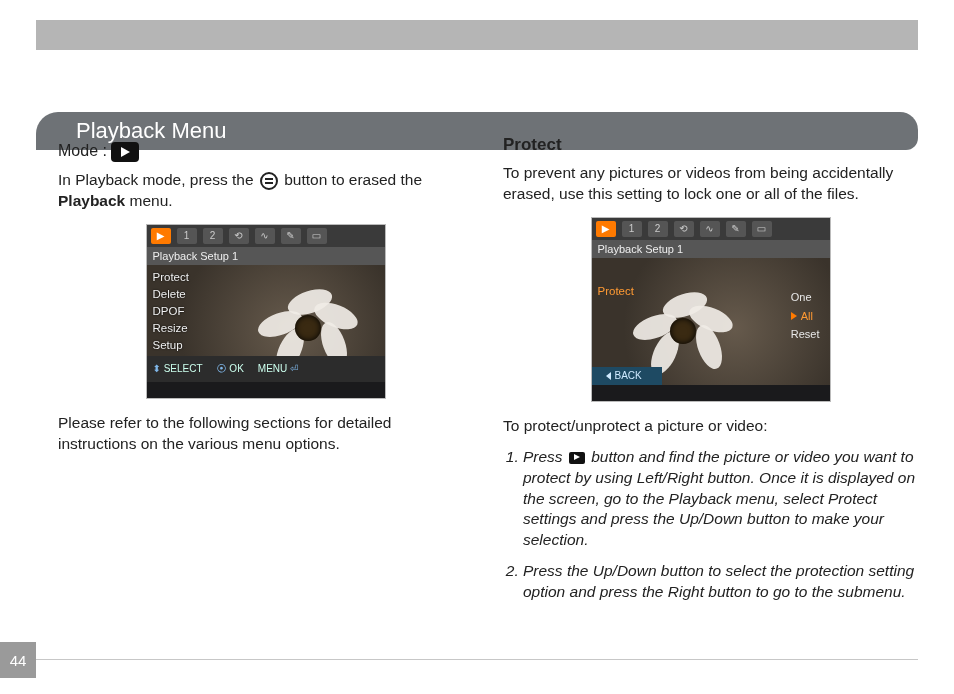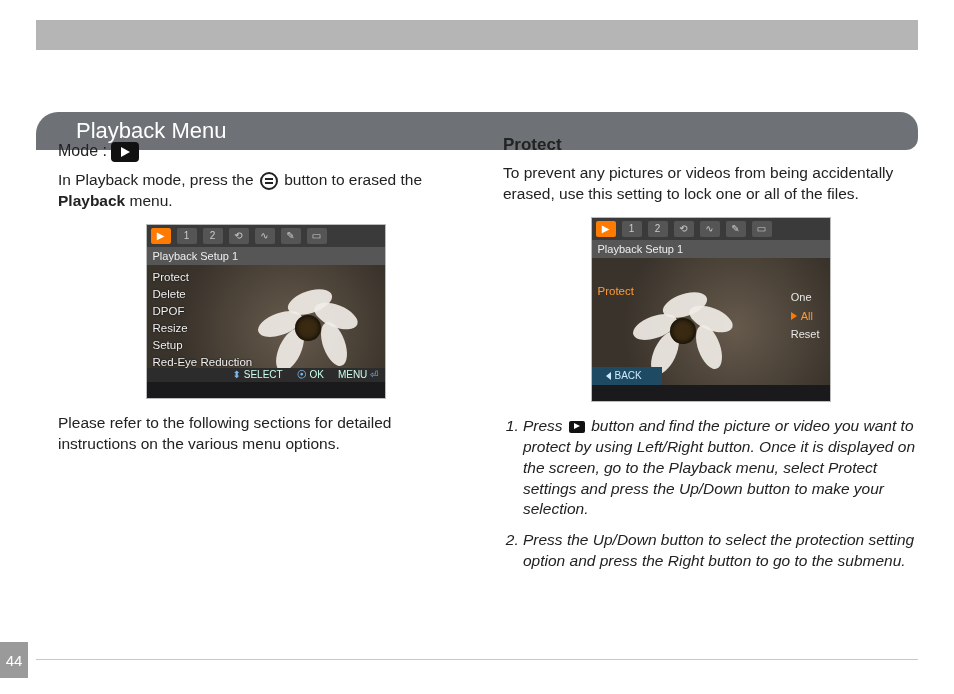--- a/index.html
+++ b/index.html
@@ -55,38 +55,38 @@
   }
   .petal { position: absolute; width: 46px; height: 22px; background: #f0ece6; border-radius: 50% 50% 50% 50%; opacity: .92; }
   .flower .p1 { left: 30px; top: 0; transform: rotate(-18deg);}
   .flower .p2 { left: 56px; top: 14px; transform: rotate(22deg);}
   .flower .p3 { left: 54px; top: 42px; transform: rotate(70deg);}
   .flower .p4 { left: 10px; top: 48px; transform: rotate(115deg);}
   .flower .p5 { left: 0; top: 22px; transform: rotate(160deg);}
   .flower .ctr { position:absolute; left:38px; top:24px; width:26px; height:26px; background:#3a2a12; border-radius:50%; box-shadow: inset 0 0 6px #000;}
   .menu-list { position: absolute; left: 6px; top: 4px; font-size: 11.5px; line-height: 17px; color: #f1f1f1; text-shadow: 0 0 2px #000; }
   .menu-list .item { display:block; }
-  .foot-hints { position:absolute; left:0; right:0; bottom:0; height:14px; background:#2c2c2c; font-size:10px; color:#9cf; padding:0 6px; display:flex; gap:14px; align-items:center;justify-content:flex-end;}
+  .foot-hints { position:absolute; left:0; right:0; bottom:0; height:26px; background:#2c2c2c; font-size:10px; color:#9cf; padding:0 6px; display:flex; gap:14px; align-items:center;}
   .foot-hints span{ color:#cfe;}
   .foot-hints .k{ color:#7fb6e8; }
   .side-opts { position: absolute; right: 10px; top: 28px; font-size: 11px; color:#e8e8e8;}
   .side-opts .opt { display:flex; align-items:center; gap:4px; margin:4px 0;}
   .side-opts .sel::before { content:""; width:0; height:0; border-left:6px solid #ff7a00; border-top:4px solid transparent; border-bottom:4px solid transparent;}
   .side-opts .opt.sel { color:#ff9a33;}
   .protect-label { position:absolute; left:6px; top:26px; color:#ff9a33; font-size:11.5px;}
   .backbar { position:absolute; left:0; bottom:0; height:18px; background:#1e4a63; color:#cfeaff; font-size:10px; padding:0 14px; display:flex; align-items:center; gap:4px; width:70px;}
   .backbar::before{content:""; width:0;height:0;border-right:5px solid #cfeaff;border-top:4px solid transparent;border-bottom:4px solid transparent;}
   .h2 { font-weight:700; font-size:17px; margin: 6px 0 6px; }
   ol.steps { margin: 8px 0 0 20px; font-style: italic; }
   ol.steps li { margin-bottom: 10px; }
   .play-inline {
     display:inline-block; width:16px; height:12px; background:#111; border-radius:2px; vertical-align:middle; position:relative; margin:0 2px;
   }
   .play-inline::after{content:"";position:absolute;left:5px;top:2.5px;border-left:6px solid #fff;border-top:3.5px solid transparent;border-bottom:3.5px solid transparent;}
-  .page-num-block { position:absolute; left:0; bottom:16px; width:28px; height:36px; background:#9a9a9a; color:#fff; display:flex; align-items:center; justify-content:center; font-size:15px;}
+  .page-num-block { position:absolute; left:0; bottom:16px; width:36px; height:36px; background:#9a9a9a; color:#fff; display:flex; align-items:center; justify-content:center; font-size:15px;}
   .bottom-rule { position:absolute; left:36px; right:36px; bottom:34px; height:1px; background:#c7c7c7;}
 </style>
 </head>
 <body>
 
 <div class="page">
   <div class="topbar"></div>
 
   <div class="section-title">
     <span>Playback Menu</span>
@@ -178,20 +178,21 @@
             <div class="opt">
                 <span>Reset</span>
               </div>
           </div>
           <div class="backbar">
               <span>BACK</span>
             </div>
         </div>
       </div>
 
+      <p class="para">To protect/unprotect a picture or video:</p>
       <ol class="steps">
         <li>
           <span>Press </span><span class="play-inline"></span><span> button and find the picture or video you want to protect by using Left/Right button. Once it is displayed on the screen, go to the Playback menu, select Protect settings and press the Up/Down button to make your selection.</span>
         </li>
         <li>Press the Up/Down button to select the protection setting option and press the Right button to go to the submenu.</li>
       </ol>
     </div>
   </div>
 
   <div class="bottom-rule"></div>

